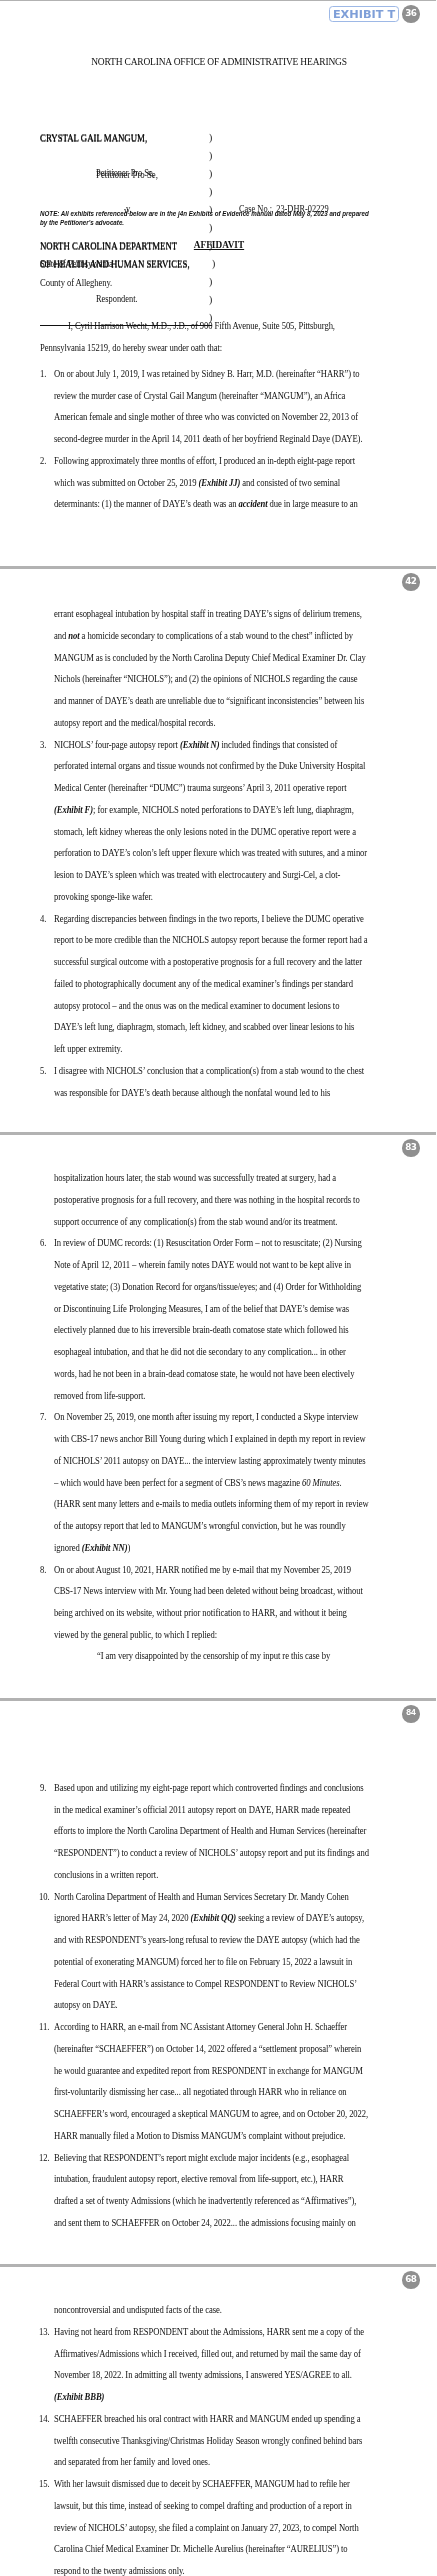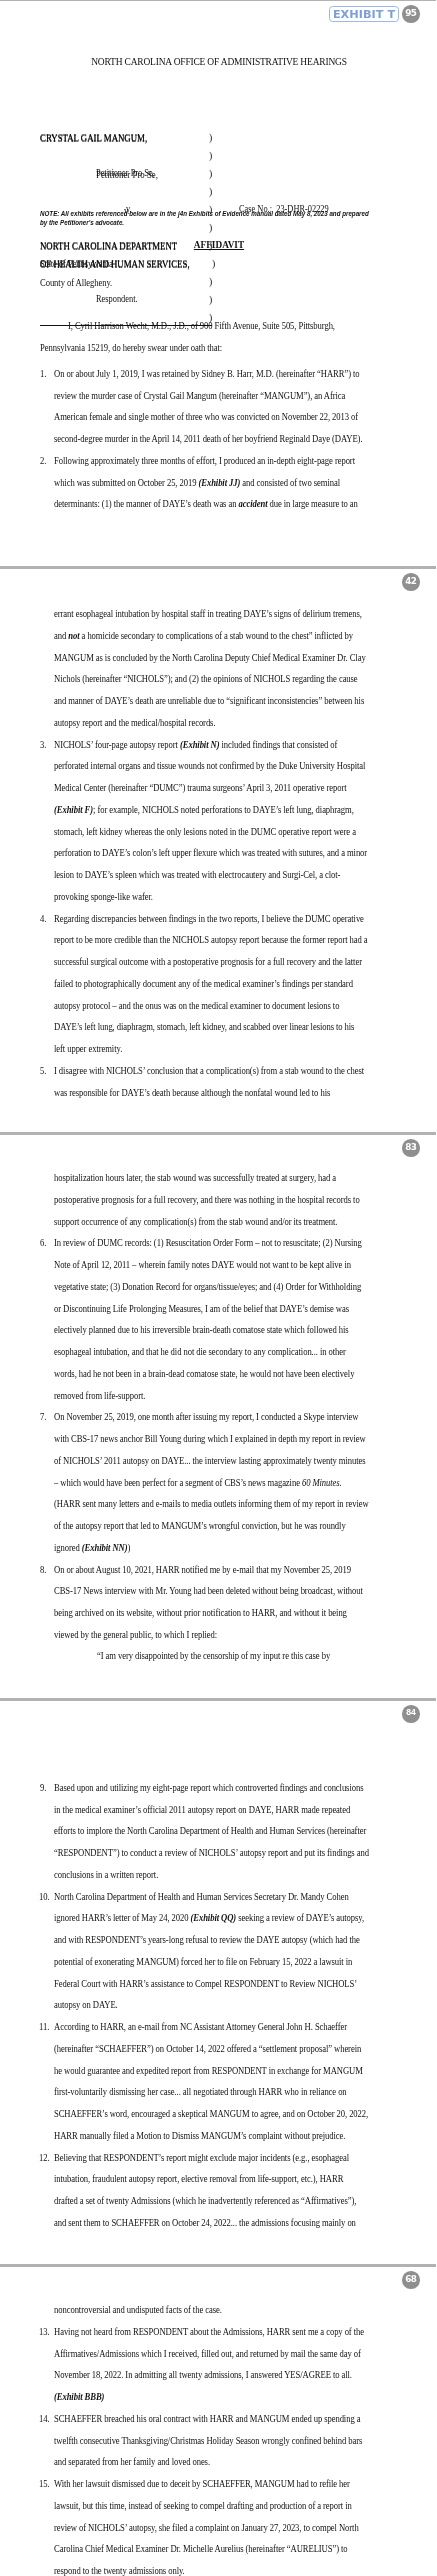--- a/index.html
+++ b/index.html
@@ -19,21 +19,21 @@
   .num { position: absolute; font-size: 9.8px; white-space: nowrap; transform-origin: left top; transform: scaleX(0.88); }
   .quote { position: absolute; left: 97px; width: 272px; font-size: 9.8px; line-height: 12.4px; text-align: justify; transform-origin: left top; }
   em.ex, i.ex { font-style: italic; font-weight: bold; }
 </style>
 </head>
 <body>
 
 <div class="page">
   <div class="sep" style="top:-1px;height:2.1px;"></div>
   <div class="exhibit">EXHIBIT T</div>
-  <div class="badge" style="left:402px;top:5.2px;">95</div>
+  <div class="badge" style="left:402px;top:5.2px;">36</div>
 
   <div class="title">NORTH CAROLINA OFFICE OF ADMINISTRATIVE HEARINGS</div>
 
   <div>
     <div class="cap" style="left:40px;top:133px;">CRYSTAL GAIL MANGUM,</div>
     <div class="cap" style="left:96px;top:169px;">Petitioner Pro Se,</div>
     <div class="cap" style="left:124px;top:205px;">v.</div>
     <div class="cap" style="left:40px;top:241px;">NORTH CAROLINA DEPARTMENT</div>
     <div class="cap" style="left:40px;top:259px;">OF HEALTH AND HUMAN SERVICES,</div>
   </div>

